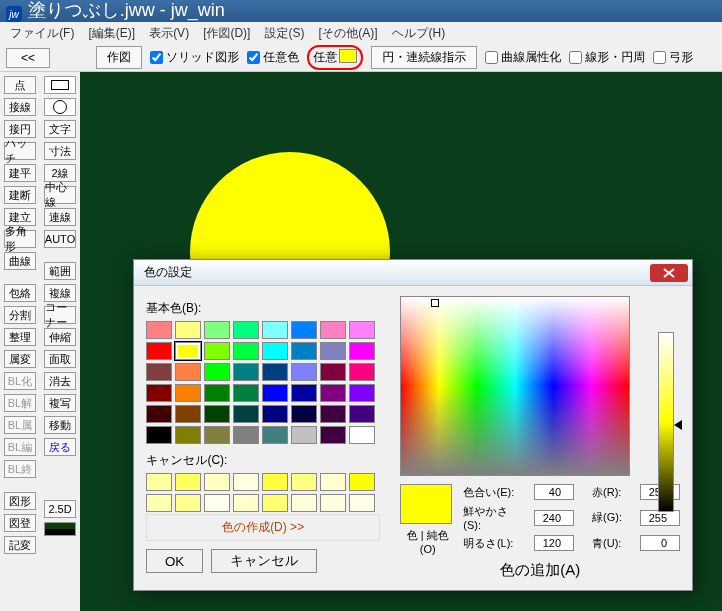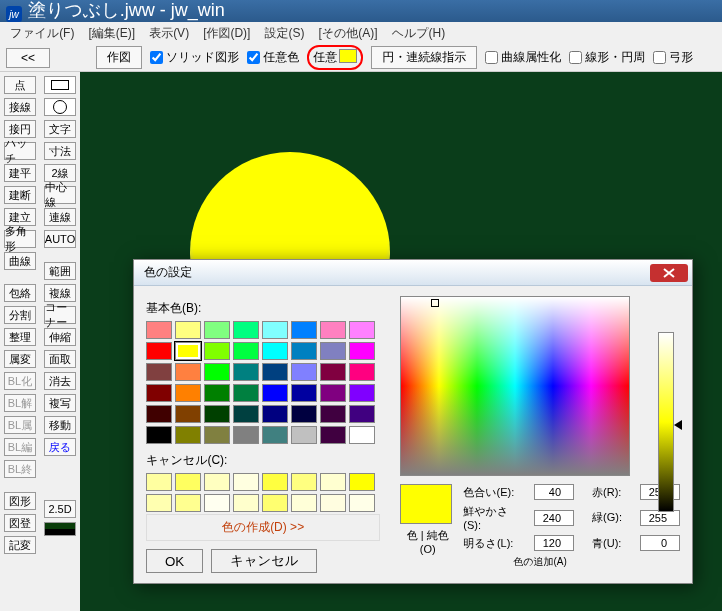--- a/index.html
+++ b/index.html
@@ -57,21 +57,21 @@
   .spectrum .cursor{ position:absolute; left:30px; top:2px; width:8px; height:8px; border:1px solid #000; background:transparent;}
   .light-bar{ position:absolute; right:6px; top:36px; width:16px; height:180px; border:1px solid #888;
      background:linear-gradient(#fff, #ffff00 50%, #000);}
   .light-ptr{ position:absolute; right:-2px; top:124px; width:0; height:0; border-top:5px solid transparent; border-bottom:5px solid transparent; border-right:8px solid #000;}
 
   .preview-row{ display:flex; align-items:flex-start; gap:8px; margin-top:8px;}
   .preview-row .prev{ width:52px; height:40px; background:yellow; border:1px solid #888;}
   .hsv-grid{ display:grid; grid-template-columns: auto 40px auto 40px; gap:4px 18px; font-size:11px; align-items:center;}
   .hsv-grid input{ width:40px; height:16px; border:1px solid #888; font-size:11px; text-align:right; padding-right:12px;}
   .pure-label{ font-size:11px; margin-top:4px; text-align:center;}
-  .add-color{ text-align:center; font-size:10px;}
+  .add-color{ margin-top:6px; text-align:center; font-size:15px;}
 
 </style>
 </head>
 <body>
 
 <div class="title-bar">
   <span class="logo">jw</span>
   <span class="title">塗りつぶし.jww - jw_win</span>
 </div>
 

